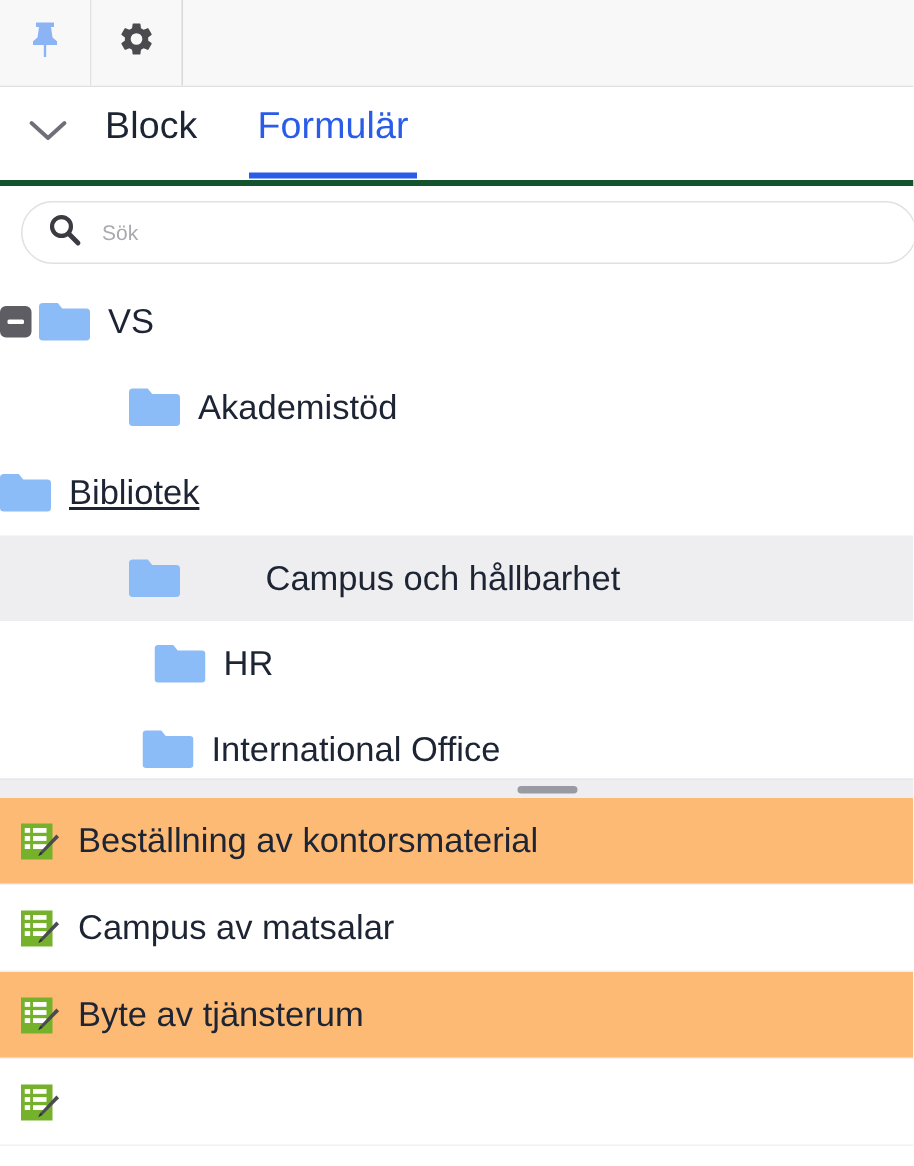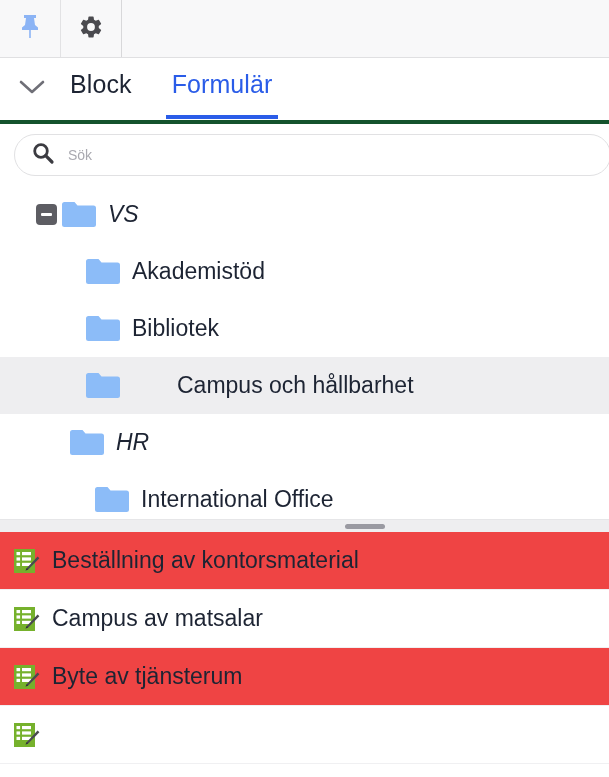--- a/index.html
+++ b/index.html
@@ -185,21 +185,21 @@
   }
   .form-row {
     height: 58px;
     display: flex;
     align-items: center;
     padding-left: 12px;
     cursor: pointer;
     background: #ffffff;
     border-bottom: 1px solid #f0f0f2;
   }
-  .form-row.alt { background: #ef4444; }
+  .form-row.alt { background: #fdba74; }
   .form-label {
     font-size: 23px;
     color: #1d2433;
     margin-left: 12px;
     white-space: nowrap;
     line-height: 1;
   }
   .form-ico { flex: 0 0 auto; display: block; }
 </style>
 </head>
@@ -244,60 +244,60 @@
           <circle cx="10" cy="10" r="6.3" fill="none" stroke="#3b3b41" stroke-width="2.8"></circle>
           <path d="M14.7 14.7 L21 21" stroke="#3b3b41" stroke-width="3.2" stroke-linecap="round"></path>
         </svg>
       </span>
       <input class="search-input" type="text" placeholder="Sök" style="">
     </div>
   </div>
 
   <div class="tree">
 
-    <div class="tree-row" style="padding-left:36px;font-style:italic;">
+    <div class="tree-row" style="">
       <span class="tw-toggle">
           <i class="minus"></i>
         </span>
       <span style="margin-left:5px;">
         <svg class="folder-ico" width="34" height="27" viewBox="0 0 34 27">
           <path fill="#8cbcf8" d="M0 3.5A2.5 2.5 0 0 1 2.5 1h10l3 3.6h16A2.5 2.5 0 0 1 34 7.1v16.4a2.5 2.5 0 0 1-2.5 2.5h-29A2.5 2.5 0 0 1 0 23.5z"></path>
         </svg>
       </span>
       <span class="tree-label">VS</span>
     </div>
 
     <div class="tree-row" style="padding-left:86px;">
       <span>
         <svg class="folder-ico" width="34" height="27" viewBox="0 0 34 27">
           <path fill="#8cbcf8" d="M0 3.5A2.5 2.5 0 0 1 2.5 1h10l3 3.6h16A2.5 2.5 0 0 1 34 7.1v16.4a2.5 2.5 0 0 1-2.5 2.5h-29A2.5 2.5 0 0 1 0 23.5z"></path>
         </svg>
       </span>
       <span class="tree-label">Akademistöd</span>
     </div>
 
-    <div class="tree-row" style="padding-left:86px;">
+    <div class="tree-row" style="text-decoration:underline;">
       <span>
         <svg class="folder-ico" width="34" height="27" viewBox="0 0 34 27">
           <path fill="#8cbcf8" d="M0 3.5A2.5 2.5 0 0 1 2.5 1h10l3 3.6h16A2.5 2.5 0 0 1 34 7.1v16.4a2.5 2.5 0 0 1-2.5 2.5h-29A2.5 2.5 0 0 1 0 23.5z"></path>
         </svg>
       </span>
       <span class="tree-label">Bibliotek</span>
     </div>
 
     <div class="tree-row selected" style="padding-left:86px;gap:45px;">
       <span>
         <svg class="folder-ico" width="34" height="27" viewBox="0 0 34 27">
           <path fill="#8cbcf8" d="M0 3.5A2.5 2.5 0 0 1 2.5 1h10l3 3.6h16A2.5 2.5 0 0 1 34 7.1v16.4a2.5 2.5 0 0 1-2.5 2.5h-29A2.5 2.5 0 0 1 0 23.5z"></path>
         </svg>
       </span>
       <span class="tree-label">Campus och hållbarhet</span>
     </div>
 
-    <div class="tree-row" style="padding-left:70px;font-style:italic;">
+    <div class="tree-row" style="padding-left:103px;">
       <span>
         <svg class="folder-ico" width="34" height="27" viewBox="0 0 34 27">
           <path fill="#8cbcf8" d="M0 3.5A2.5 2.5 0 0 1 2.5 1h10l3 3.6h16A2.5 2.5 0 0 1 34 7.1v16.4a2.5 2.5 0 0 1-2.5 2.5h-29A2.5 2.5 0 0 1 0 23.5z"></path>
         </svg>
       </span>
       <span class="tree-label">HR</span>
     </div>
 
     <div class="tree-row" style="padding-left:95px;">
       <span>

